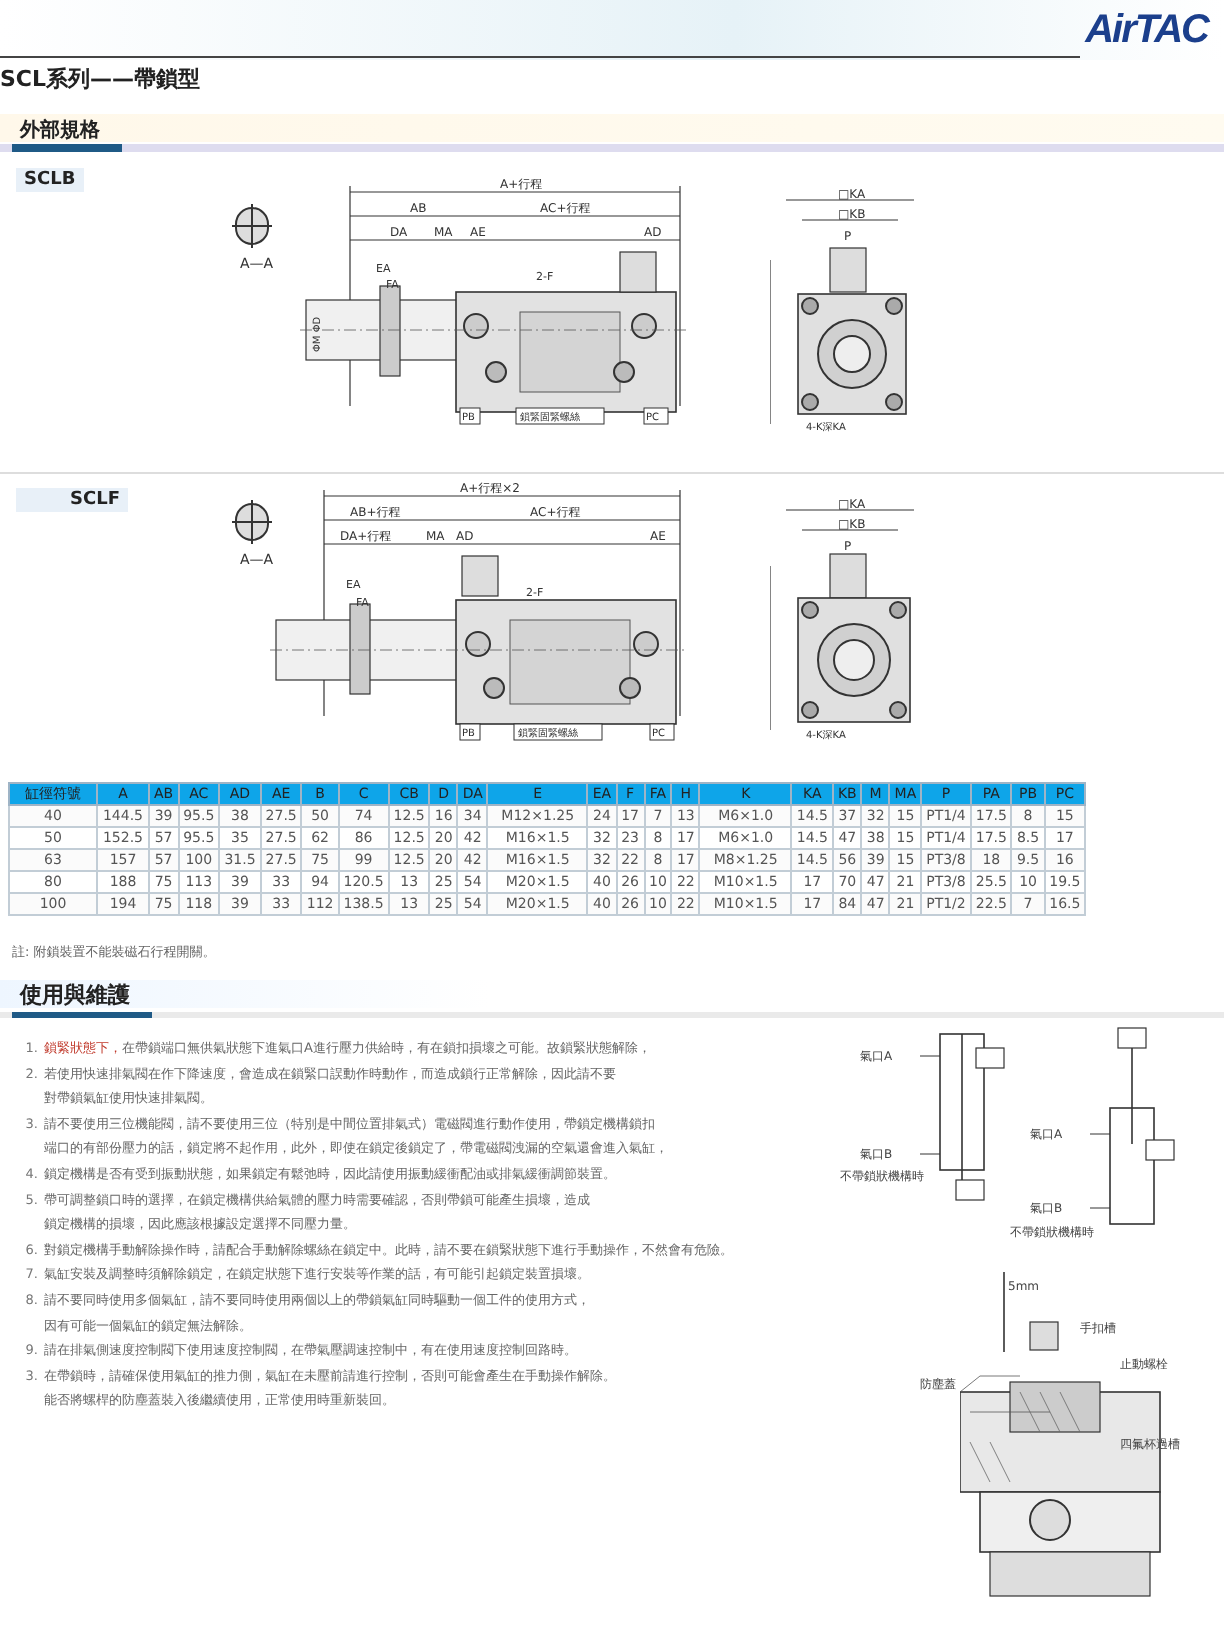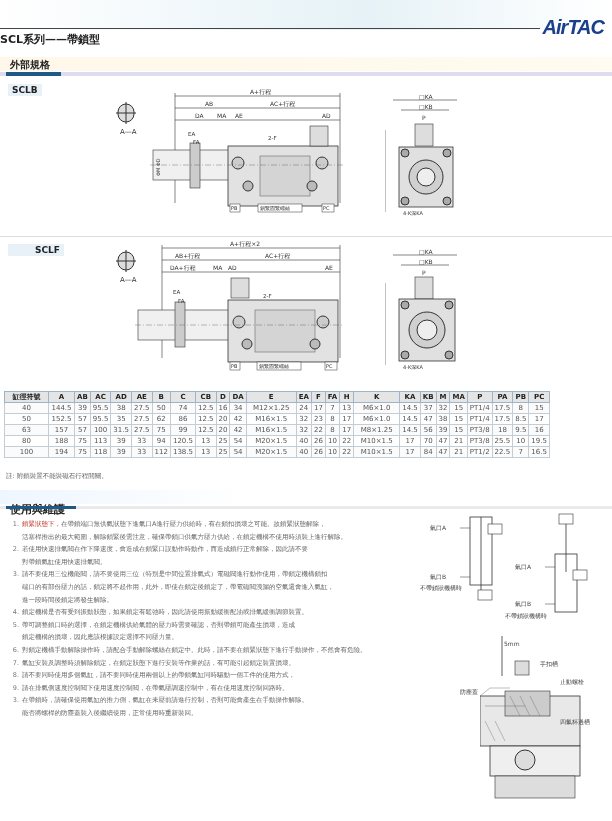--- a/index.html
+++ b/index.html
@@ -1,30 +1,30 @@
 <!DOCTYPE html>
 <html><head>
 <meta charset="utf-8">
 <style>
   * { box-sizing: border-box; margin: 0; padding: 0; }
   body { width: 612px; height: 821px; background: #fff; font-family: "DejaVu Sans", sans-serif; color: #222; position: relative; overflow: hidden; }
   .header { position: absolute; left: 0; top: 0; width: 612px; height: 30px; background: linear-gradient(90deg, #fff 0%, #e6f2f7 60%, #fff 100%); }
   .title { position: absolute; left: 14px; top: 3px; font-size: 18px; font-weight: bold; color: #2a2a2a; letter-spacing: 1px; }
   .title-rule { position: absolute; left: 0; top: 28px; width: 540px; height: 1px; background: #444; }
-  .logo { position: absolute; right: 8px; top: 16px; font-size: 20px; font-weight: bold; color: #1b3f8c; font-family: "Liberation Sans", sans-serif; letter-spacing: -1px; font-style: italic; }
+  .logo { position: absolute; right: 8px; top: 4px; font-size: 20px; font-weight: bold; color: #1b3f8c; font-family: "Liberation Sans", sans-serif; letter-spacing: -1px; font-style: italic; }
   .subtitle { position: absolute; left: 0; top: 32px; font-size: 11px; font-weight: bold; color: #222; }
   .section-bar { position: absolute; left: 0; width: 612px; height: 14px; background: linear-gradient(90deg,#fff8ea 0%, #fffbf0 100%); }
   .section-bar .label { position: absolute; left: 10px; top: 1px; font-size: 10px; font-weight: bold; color: #222; }
   .section-rule { position: absolute; left: 0; width: 612px; height: 4px; background: #dedcef; }
   .section-rule .accent { position: absolute; left: 6px; top: 0; width: 55px; height: 4px; background: #1f5a86; }
   .model-tag { position: absolute; font-size: 9px; font-weight: bold; color: #222; background: #e8f0f8; padding: 1px 4px; }
   .dwg { position: absolute; }
   .dwg svg { display: block; }
   table.spec { position: absolute; left: 4px; top: 391px; border-collapse: collapse; font-size: 7px; color: #555; }
-  table.spec th { background: #e5e5e5; color: #222; font-weight: bold; border: 1px solid #9fb4c6; padding: 0 2px; height: 11px; text-align: center; }
+  table.spec th { background: #0ea5e9; color: #222; font-weight: normal; border: 1px solid #9fb4c6; padding: 0 2px; height: 11px; text-align: center; }
   table.spec td { border: 1px solid #c2cdd6; padding: 0 2px; height: 11px; text-align: center; white-space: nowrap; }
   table.spec tr:nth-child(odd) td { background: #fbfbfb; }
   .note { position: absolute; left: 6px; top: 472px; font-size: 6.5px; color: #666; }
   .usage { position: absolute; left: 8px; top: 518px; width: 410px; font-size: 6.5px; color: #666; line-height: 12.6px; }
   .usage .item { display: flex; }
   .usage .num { width: 14px; flex: 0 0 14px; text-align: right; padding-right: 3px; color: #777; }
   .usage .text { flex: 1; }
   .usage .text .red { color: #c0392b; text-align: center; }
   .side { position: absolute; }
   .side-label { position: absolute; font-size: 6px; color: #444; white-space: nowrap; }
@@ -350,56 +350,48 @@
         <td>PT1/2</td>
         <td>22.5</td>
         <td>7</td>
         <td>16.5</td>
       </tr>
     </tbody>
 </table>
 <div class="note">註: 附鎖裝置不能裝磁石行程開關。</div>
 
 <div class="section-bar" style="top:490px;background:linear-gradient(90deg,#eef6ff 0%,#fff 40%);">
-  <span class="label" style="font-size:11px;top:0px;margin-top:12px;">使用與維護</span>
+  <span class="label" style="font-size:11px;top:0px;">使用與維護</span>
 </div>
 <div class="section-rule" style="top:506px;background:#eaeaea;height:3px;">
     <div class="accent" style="width:70px;height:3px;"></div>
   </div>
 
 <div class="usage" id="usage-list">
     <div class="item">
       <span class="num">1.</span>
       <span class="text"><span class="red">鎖緊狀態下，</span><span>在帶鎖端口無供氣狀態下進氣口A進行壓力供給時，有在鎖扣損壞之可能。故鎖緊狀態解除，</span></span>
     </div>
     <div class="item">
-      <span class="num"></span>
-      <span class="text"><span>活塞桿推出的最大範圍，解除鎖緊後需注意，確保帶鎖口供氣方壓力供給，在鎖定機構不使用時須裝上進行解除。</span></span>
-    </div>
-    <div class="item">
       <span class="num">2.</span>
       <span class="text"><span>若使用快速排氣閥在作下降速度，會造成在鎖緊口誤動作時動作，而造成鎖行正常解除，因此請不要</span></span>
     </div>
     <div class="item">
       <span class="num"></span>
       <span class="text"><span>對帶鎖氣缸使用快速排氣閥。</span></span>
     </div>
     <div class="item">
       <span class="num">3.</span>
       <span class="text"><span>請不要使用三位機能閥，請不要使用三位（特別是中間位置排氣式）電磁閥進行動作使用，帶鎖定機構鎖扣</span></span>
     </div>
     <div class="item">
       <span class="num"></span>
       <span class="text"><span>端口的有部份壓力的話，鎖定將不起作用，此外，即使在鎖定後鎖定了，帶電磁閥洩漏的空氣還會進入氣缸，</span></span>
     </div>
     <div class="item">
-      <span class="num"></span>
-      <span class="text"><span>進一段時間後鎖定將發生解除。</span></span>
-    </div>
-    <div class="item">
       <span class="num">4.</span>
       <span class="text"><span>鎖定機構是否有受到振動狀態，如果鎖定有鬆弛時，因此請使用振動緩衝配油或排氣緩衝調節裝置。</span></span>
     </div>
     <div class="item">
       <span class="num">5.</span>
       <span class="text"><span>帶可調整鎖口時的選擇，在鎖定機構供給氣體的壓力時需要確認，否則帶鎖可能產生損壞，造成</span></span>
     </div>
     <div class="item">
       <span class="num"></span>
       <span class="text"><span>鎖定機構的損壞，因此應該根據設定選擇不同壓力量。</span></span>
@@ -408,20 +400,24 @@
       <span class="num">6.</span>
       <span class="text"><span>對鎖定機構手動解除操作時，請配合手動解除螺絲在鎖定中。此時，請不要在鎖緊狀態下進行手動操作，不然會有危險。</span></span>
     </div>
     <div class="item">
       <span class="num">7.</span>
       <span class="text"><span>氣缸安裝及調整時須解除鎖定，在鎖定狀態下進行安裝等作業的話，有可能引起鎖定裝置損壞。</span></span>
     </div>
     <div class="item">
       <span class="num">8.</span>
       <span class="text"><span>請不要同時使用多個氣缸，請不要同時使用兩個以上的帶鎖氣缸同時驅動一個工件的使用方式，</span></span>
+    </div>
+    <div class="item">
+      <span class="num"></span>
+      <span class="text"><span>因有可能一個氣缸的鎖定無法解除。</span></span>
     </div>
     <div class="item">
       <span class="num">9.</span>
       <span class="text"><span>請在排氣側速度控制閥下使用速度控制閥，在帶氣壓調速控制中，有在使用速度控制回路時。</span></span>
     </div>
     <div class="item">
       <span class="num">3.</span>
       <span class="text"><span>在帶鎖時，請確保使用氣缸的推力側，氣缸在未壓前請進行控制，否則可能會產生在手動操作解除。</span></span>
     </div>
     <div class="item">

